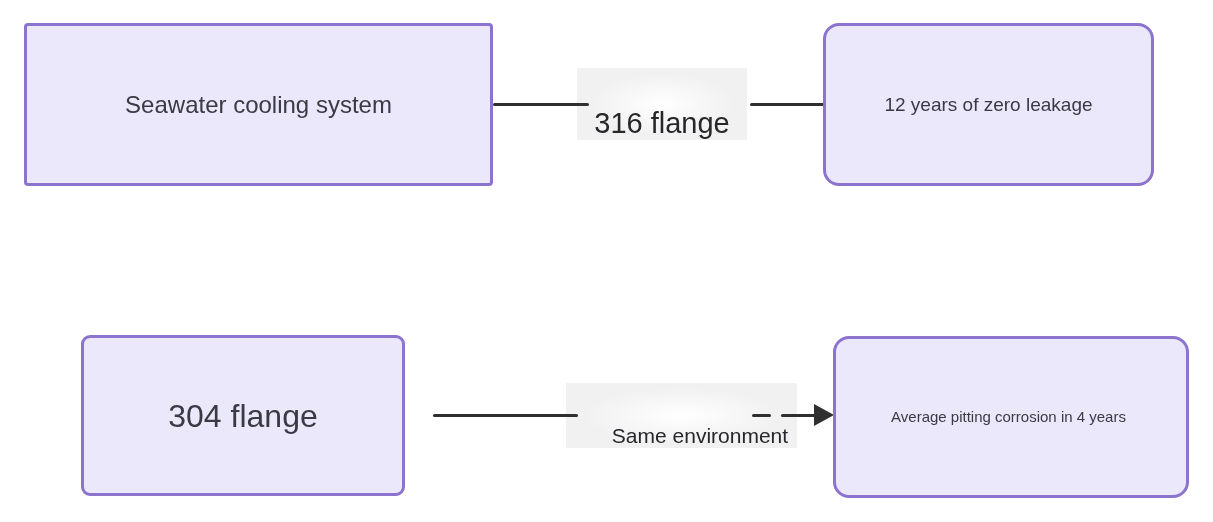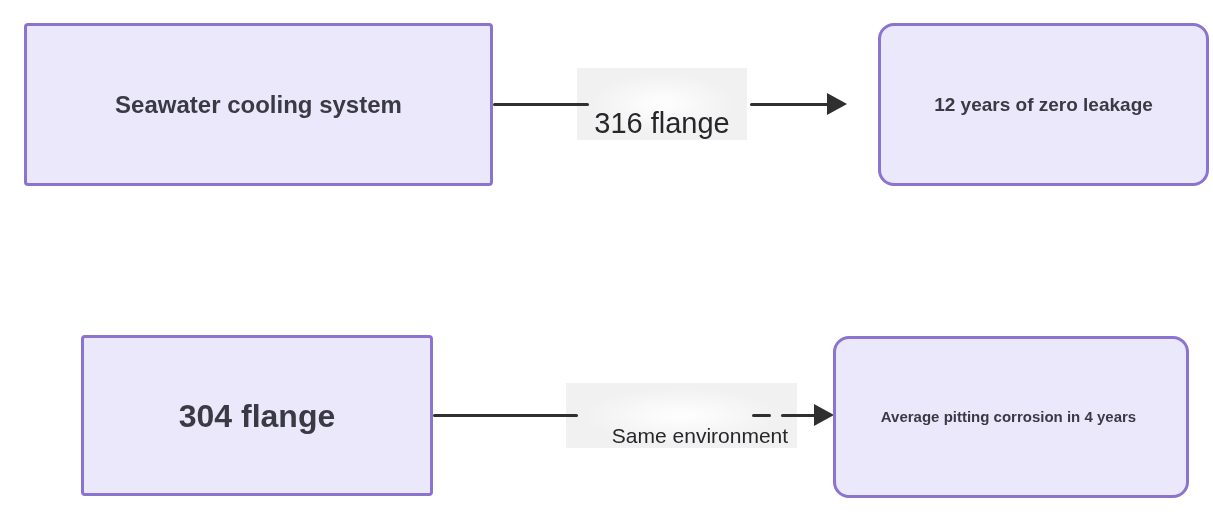--- a/index.html
+++ b/index.html
@@ -21,21 +21,20 @@
     background: var(--node_fill, #ebe8fb);
     border: 3px solid var(--node_border, #8c73cd);
     display: flex;
     align-items: center;
     justify-content: center;
     text-align: right;
     color: var(--node_text, #3a3a44);
     z-index: 3;
     line-height: 1.25;
     padding: 0 14px;
-    font-weight: bold;
   }
   .node.square  { border-radius: 4px; }
   .node.rounded { border-radius: 16px; }
   .line {
     position: absolute;
     height: 3.5px;
     border-radius: 2px;
     background: var(--edge, #2f2f2f);
     z-index: 2;
   }
@@ -70,25 +69,25 @@
   </div>
 
   <div class="edge-label" style="left:577px; top:68px; width:170px; height:72px; font-size:29px;">
     <span>316 flange</span>
   </div>
 
   <div class="line" style="left:493px; top:102.5px; width:96px;"></div>
   <div class="line" style="left:750px; top:102.5px; width:80px;"></div>
   <div class="arrowhead" style="left:827px; top:93.25px;"></div>
 
-  <div class="node rounded" style="left:878px; top:23px; width:331px; height:163px; font-size:19px;">
+  <div class="node rounded" style="left:823px; top:23px; width:331px; height:163px; font-size:19px;">
     <span>12 years of zero leakage</span>
   </div>
 
-  <div class="node square" style="left:81px; top:335px; width:352px; height:161px; font-size:32px;">
+  <div class="node square" style="left:81px; top:335px; width:324px; height:161px; font-size:32px;border-radius:9px;">
     <span>304 flange</span>
   </div>
 
   <div class="edge-label" style="left:566px; top:383px; width:194px; height:65px; font-size:21px;padding-left:37px;">
     <span>Same environment</span>
   </div>
 
   <div class="line" style="left:433px; top:413.5px; width:145px;"></div>
   <div class="line" style="left:752px; top:413.5px; width:19px;"></div>
   <div class="line" style="left:781px; top:413.5px; width:39px;"></div>

